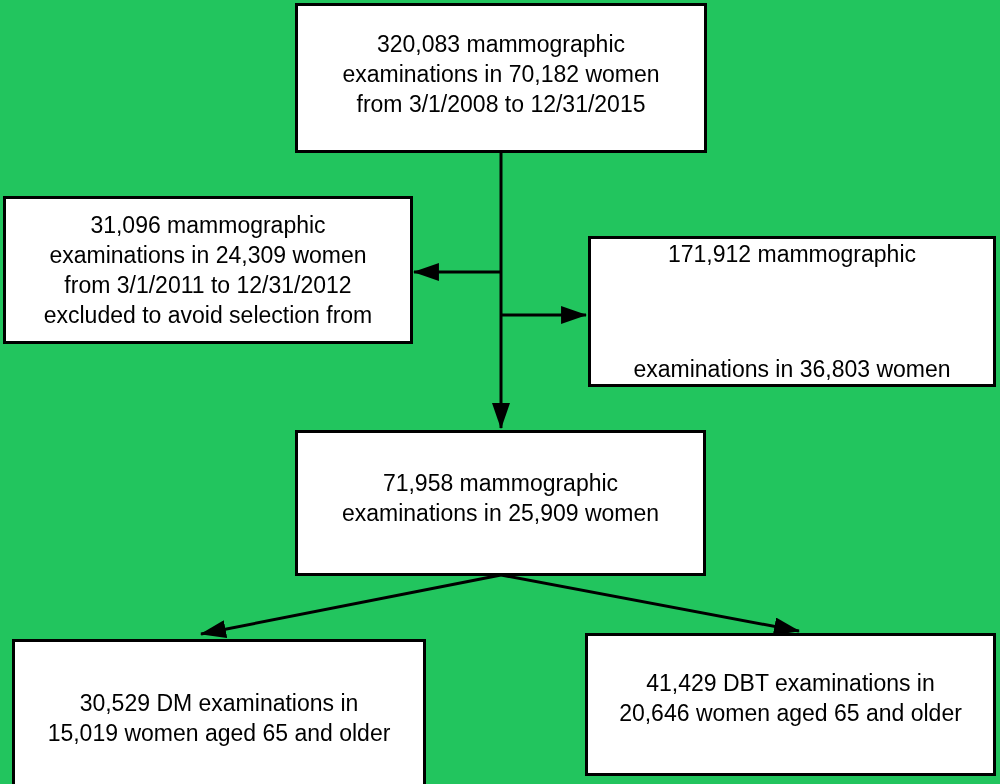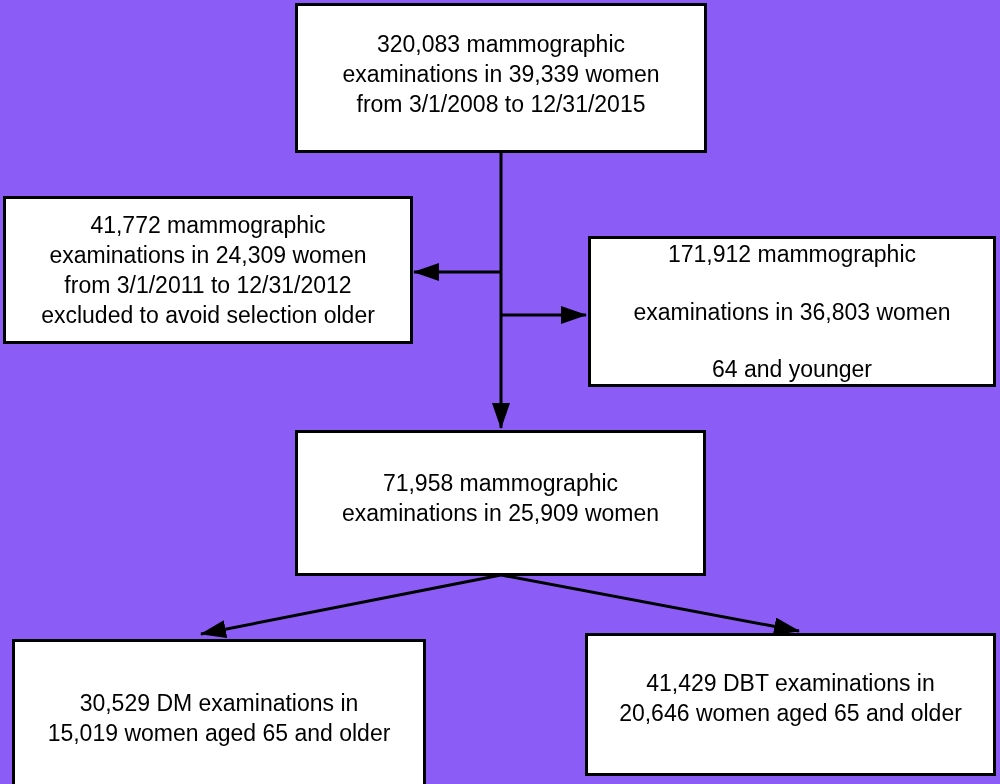--- a/index.html
+++ b/index.html
@@ -4,21 +4,21 @@
 <style>
   html, body {
     margin: 0;
     padding: 0;
     background: #ffffff;
   }
   .canvas {
     position: relative;
     width: 1000px;
     height: 784px;
-    background: #8b5cf6;
+    background: #22c55e;
     font-family: "Liberation Sans", "DejaVu Sans", sans-serif;
     color: #000000;
     overflow: hidden;
   }
   .connectors {
     position: absolute;
     left: 0;
     top: 0;
     width: 1000px;
     height: 784px;
@@ -61,35 +61,34 @@
     </defs>
     <line x1="501" y1="150" x2="501" y2="428" stroke="#000000" stroke-width="3" marker-end="url(#arrowhead)"></line>
     <line x1="501" y1="272" x2="414" y2="272" stroke="#000000" stroke-width="3" marker-end="url(#arrowhead)"></line>
     <line x1="501" y1="315" x2="586" y2="315" stroke="#000000" stroke-width="3" marker-end="url(#arrowhead)"></line>
     <line x1="501" y1="575" x2="201" y2="634" stroke="#000000" stroke-width="3" marker-end="url(#arrowhead)"></line>
     <line x1="501" y1="575" x2="799" y2="631" stroke="#000000" stroke-width="3" marker-end="url(#arrowhead)"></line>
   </svg>
 
   <div class="flow-box box-source">
     <div class="txt-line">320,083 mammographic</div>
-    <div class="txt-line">examinations in 39,339 women</div>
+    <div class="txt-line">examinations in 70,182 women</div>
     <div class="txt-line">from 3/1/2008 to 12/31/2015</div>
   </div>
 
   <div class="flow-box box-excl-bias">
-    <div class="txt-line">41,772 mammographic</div>
+    <div class="txt-line">31,096 mammographic</div>
     <div class="txt-line">examinations in 24,309 women</div>
     <div class="txt-line">from 3/1/2011 to 12/31/2012</div>
-    <div class="txt-line">excluded to avoid selection older</div>
+    <div class="txt-line">excluded to avoid selection from</div>
   </div>
 
   <div class="flow-box box-excl-age">
     <div class="txt-line">171,912 mammographic</div>
     <div class="txt-line">examinations in 36,803 women</div>
-    <div class="txt-line">64 and younger</div>
   </div>
 
   <div class="flow-box box-eligible">
     <div class="txt-line">71,958 mammographic</div>
     <div class="txt-line">examinations in 25,909 women</div>
   </div>
 
   <div class="flow-box box-dm">
     <div class="txt-line">30,529 DM examinations in</div>
     <div class="txt-line">15,019 women aged 65 and older</div>

